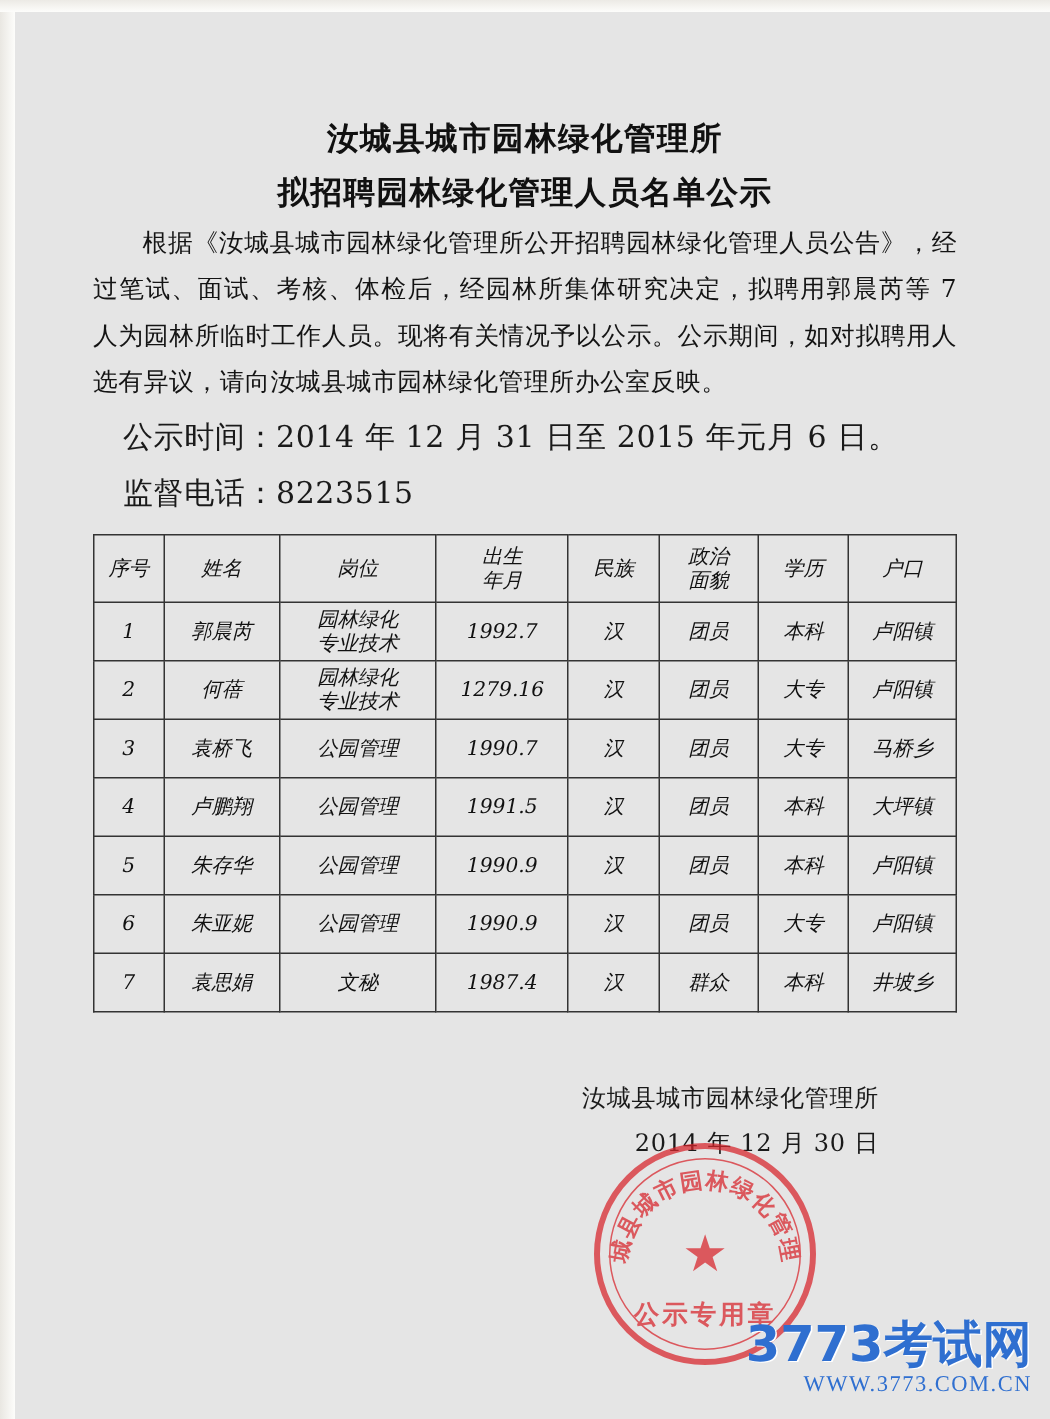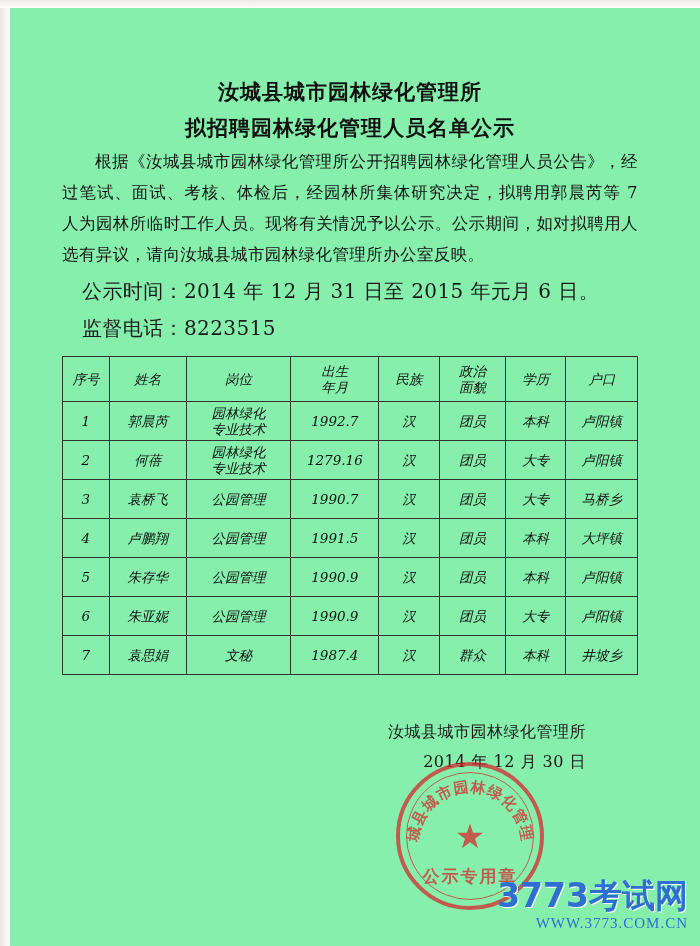--- a/index.html
+++ b/index.html
@@ -12,21 +12,21 @@
     background: #ffffff;
     font-family: "DejaVu Serif", "Liberation Serif", serif;
     color: #1a1a1a;
     overflow: hidden;
     position: relative;
   }
   .page {
     position: relative;
     width: 700px;
     height: 946px;
-    background: #86efac;
+    background: #e5e5e5;
     box-sizing: border-box;
   }
   
   .scan-edge-left {
     position: absolute;
     left: 0; top: 0;
     width: 10px; height: 946px;
     background: linear-gradient(to right, #e9e7e2, #fdfdfb);
   }
   .scan-edge-top {

